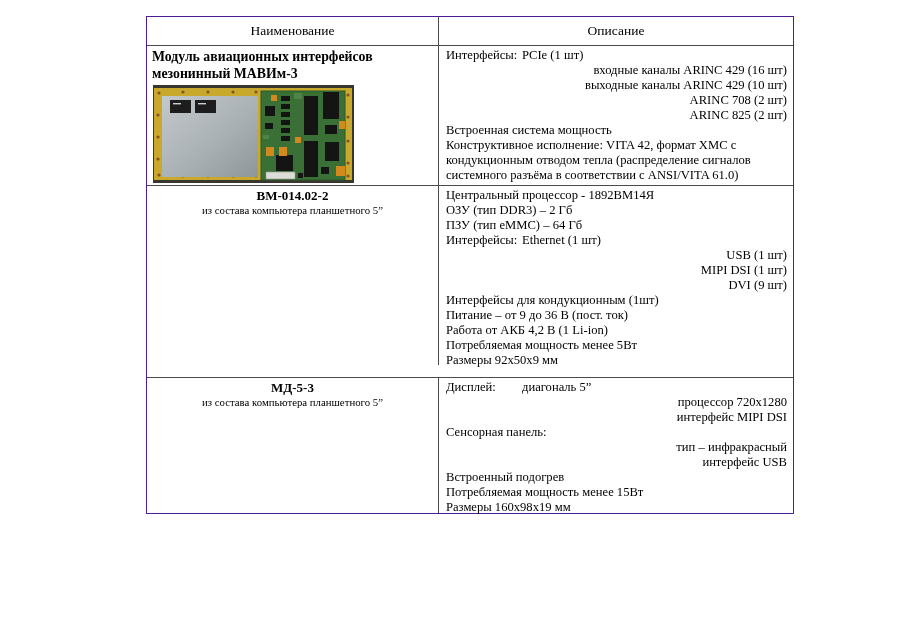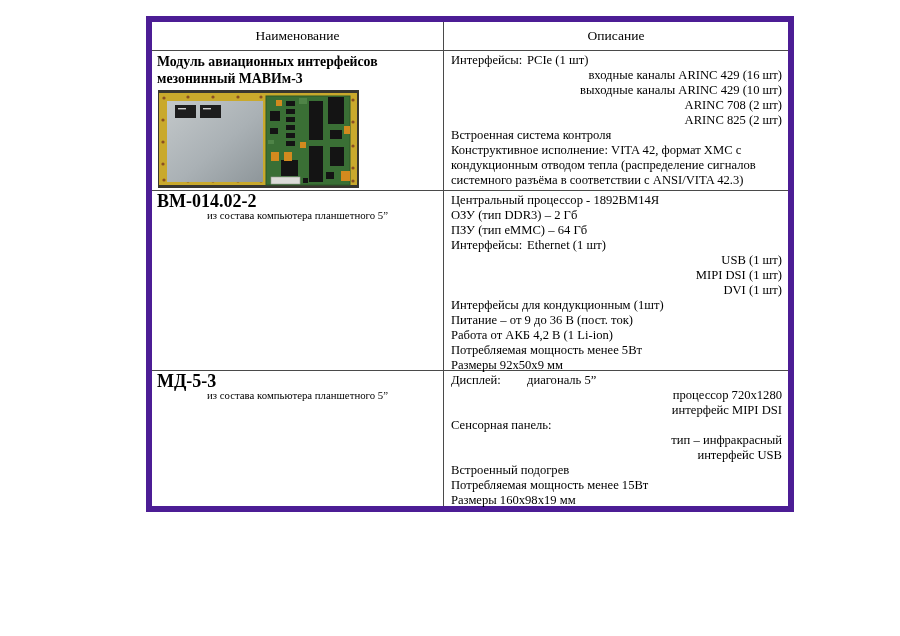--- a/index.html
+++ b/index.html
@@ -7,41 +7,41 @@
     width: 900px; height: 636px;
     background: #ffffff;
     font-family: "Liberation Serif", serif;
     color: #000;
     overflow: hidden;
   }
   .page { position: relative; width: 900px; height: 636px; background: #fff; }
 
   .tbl {
     position: absolute; left: 146px; top: 16px; width: 648px;
-    border: 6px solid #4c1d95;
+    border: 1px solid #4c1d95;
     box-sizing: border-box;
   }
   .row { display: flex; }
   .row + .row { border-top: 1px solid #4a4a4a; }
 
   .cell { box-sizing: border-box; }
   .name-cell { width: 292px; border-right: 1px solid #4a4a4a; padding: 2px 5px 0 5px; }
   .desc-cell { flex: 1; padding: 2px 6px 0 7px; font-size: 12.6px; font-family: Liberation Serif, serif; }
 
   .r-hdr { height: 28px; }
   .r-hdr .cell {
     display: flex; align-items: center; justify-content: center;
     font-size: 13.5px; padding: 0;
   }
   .r1 { height: 139px; }
   .r2 { height: 179px; }
-  .r3 { height: 135px; }
+  .r3 { height: 135px; margin-top: 12px; }
 
   .title1 { font-size: 13.8px; font-weight: bold; line-height: 17px; }
-  .title2 { font-size: 18px; font-weight: bold; line-height: 16px; }
+  .title2 { font-size: 13px; font-weight: bold; line-height: 16px; text-align: center; }
   .subtitle { font-size: 10.8px; line-height: 12px; text-align: center; }
 
   .ln { line-height: 15px; white-space: nowrap; }
   .ln .lbl { display: inline-block; min-width: 76px; }
   .ln.ind { padding-left: 76px; text-align: right; }
 
   .photo { display: block; margin: 3px 0 0 1px; width: 201px; height: 98px; }
 </style>
 </head>
 <body>
@@ -135,40 +135,40 @@
           <rect x="141" y="8" width="8" height="6" fill="#4f8447"></rect>
           <rect x="110" y="50" width="6" height="4" fill="#4f8447"></rect>
         </svg>
       </div>
       <div class="cell desc-cell">
         <div class="ln"><span class="lbl">Интерфейсы:</span><span>PCIe (1 шт)</span></div>
         <div class="ln ind">входные каналы ARINC 429 (16 шт)</div>
         <div class="ln ind">выходные каналы ARINC 429 (10 шт)</div>
         <div class="ln ind">ARINC 708 (2 шт)</div>
         <div class="ln ind">ARINC 825 (2 шт)</div>
-        <div class="ln">Встроенная система контроля</div>
+        <div class="ln">Встроенная система мощность</div>
         <div class="ln">Конструктивное исполнение: VITA 42, формат XMC с</div>
         <div class="ln">кондукционным отводом тепла (распределение сигналов</div>
-        <div class="ln">системного  разъёма в соответствии с ANSI/VITA 42.3)</div>
+        <div class="ln">системного  разъёма в соответствии с ANSI/VITA 61.0)</div>
       </div>
     </div>
 
     <div class="row r2">
       <div class="cell name-cell">
         <div class="title2">ВМ-014.02-2</div>
         <div class="subtitle">из состава компьютера планшетного 5”</div>
       </div>
       <div class="cell desc-cell">
         <div class="ln">Центральный процессор - 1892ВМ14Я</div>
         <div class="ln">ОЗУ (тип DDR3) – 2 Гб</div>
         <div class="ln">ПЗУ (тип eMMC) – 64 Гб</div>
         <div class="ln"><span class="lbl">Интерфейсы:</span><span>Ethernet (1 шт)</span></div>
         <div class="ln ind">USB (1 шт)</div>
         <div class="ln ind">MIPI DSI (1 шт)</div>
-        <div class="ln ind">DVI (1 шт)</div>
+        <div class="ln ind">DVI (9 шт)</div>
         <div class="ln">Интерфейсы для кондукционным (1шт)</div>
         <div class="ln">Питание – от 9 до 36 В (пост. ток)</div>
         <div class="ln">Работа от АКБ 4,2 В (1 Li-ion)</div>
         <div class="ln">Потребляемая мощность менее 5Вт</div>
         <div class="ln">Размеры 92x50x9 мм</div>
       </div>
     </div>
 
     <div class="row r3">
       <div class="cell name-cell">

